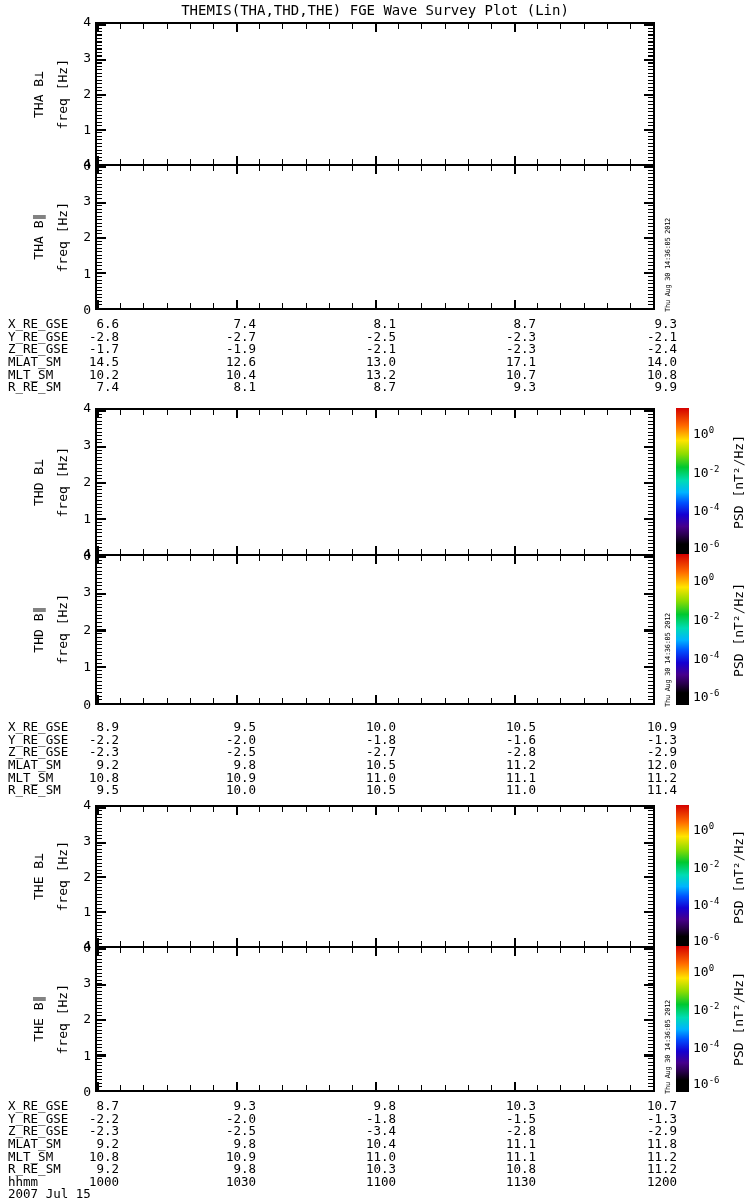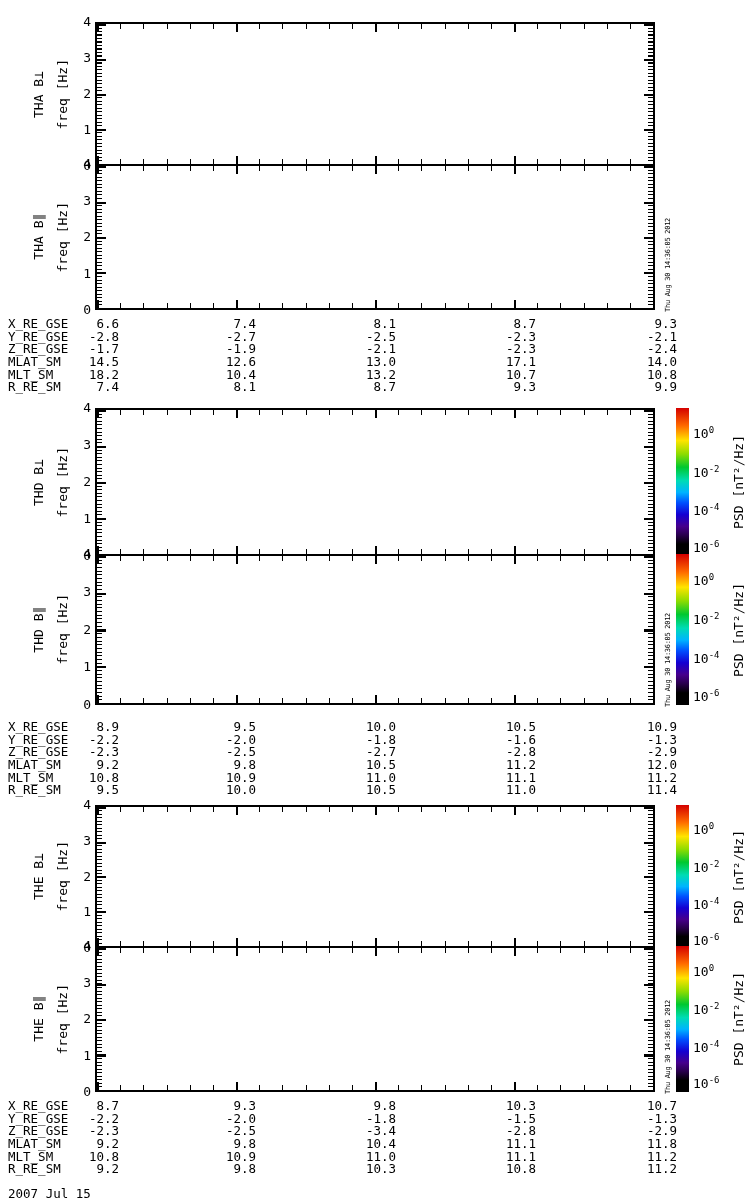--- a/index.html
+++ b/index.html
@@ -42,20 +42,21 @@
   .eph-label{position:absolute;left:8px;white-space:nowrap;}
   .eph-val{position:absolute;width:64px;text-align:right;}
   .c0{left:55px}.c1{left:192px}.c2{left:332px}.c3{left:472px}.c4{left:613px}
   #date-label{position:absolute;left:8px;top:1186px;font-size:12.5px;}
 </style>
 </head>
 <body>
 
 <div id="page">
 
+  <div id="plot-title">THEMIS(THA,THD,THE) FGE Wave Survey Plot (Lin)</div>
 
   <div class="panel" style="top:22px;height:144px;">
     <div class="ty left"></div>
     <div class="ty right"></div>
     <div class="tx top"></div>
     <div class="tx bottom"></div>
   </div>
   <div class="vtext sc-label" style="top:22px;height:144px;">
       <span>THA B⊥</span>
     </div>
@@ -121,21 +122,21 @@
       <div class="eph-row">
         <span class="eph-label">MLAT_SM</span>
         <span class="eph-val c0">14.5</span>
         <span class="eph-val c1">12.6</span>
         <span class="eph-val c2">13.0</span>
         <span class="eph-val c3">17.1</span>
         <span class="eph-val c4">14.0</span>
       </div>
       <div class="eph-row">
         <span class="eph-label">MLT_SM</span>
-        <span class="eph-val c0">18.2</span>
+        <span class="eph-val c0">10.2</span>
         <span class="eph-val c1">10.4</span>
         <span class="eph-val c2">13.2</span>
         <span class="eph-val c3">10.7</span>
         <span class="eph-val c4">10.8</span>
       </div>
       <div class="eph-row">
         <span class="eph-label">R_RE_SM</span>
         <span class="eph-val c0">7.4</span>
         <span class="eph-val c1">8.1</span>
         <span class="eph-val c2">8.7</span>
@@ -363,17 +364,25 @@
         <span class="eph-val c4">11.2</span>
       </div>
       <div class="eph-row">
         <span class="eph-label">R_RE_SM</span>
         <span class="eph-val c0">9.2</span>
         <span class="eph-val c1">9.8</span>
         <span class="eph-val c2">10.3</span>
         <span class="eph-val c3">10.8</span>
         <span class="eph-val c4">11.2</span>
       </div>
+      <div class="eph-row">
+        <span class="eph-label">hhmm</span>
+        <span class="eph-val c0">1000</span>
+        <span class="eph-val c1">1030</span>
+        <span class="eph-val c2">1100</span>
+        <span class="eph-val c3">1130</span>
+        <span class="eph-val c4">1200</span>
+      </div>
     </div>
 
   <div id="date-label">2007 Jul 15</div>
 
 </div>
 
 </body></html>

